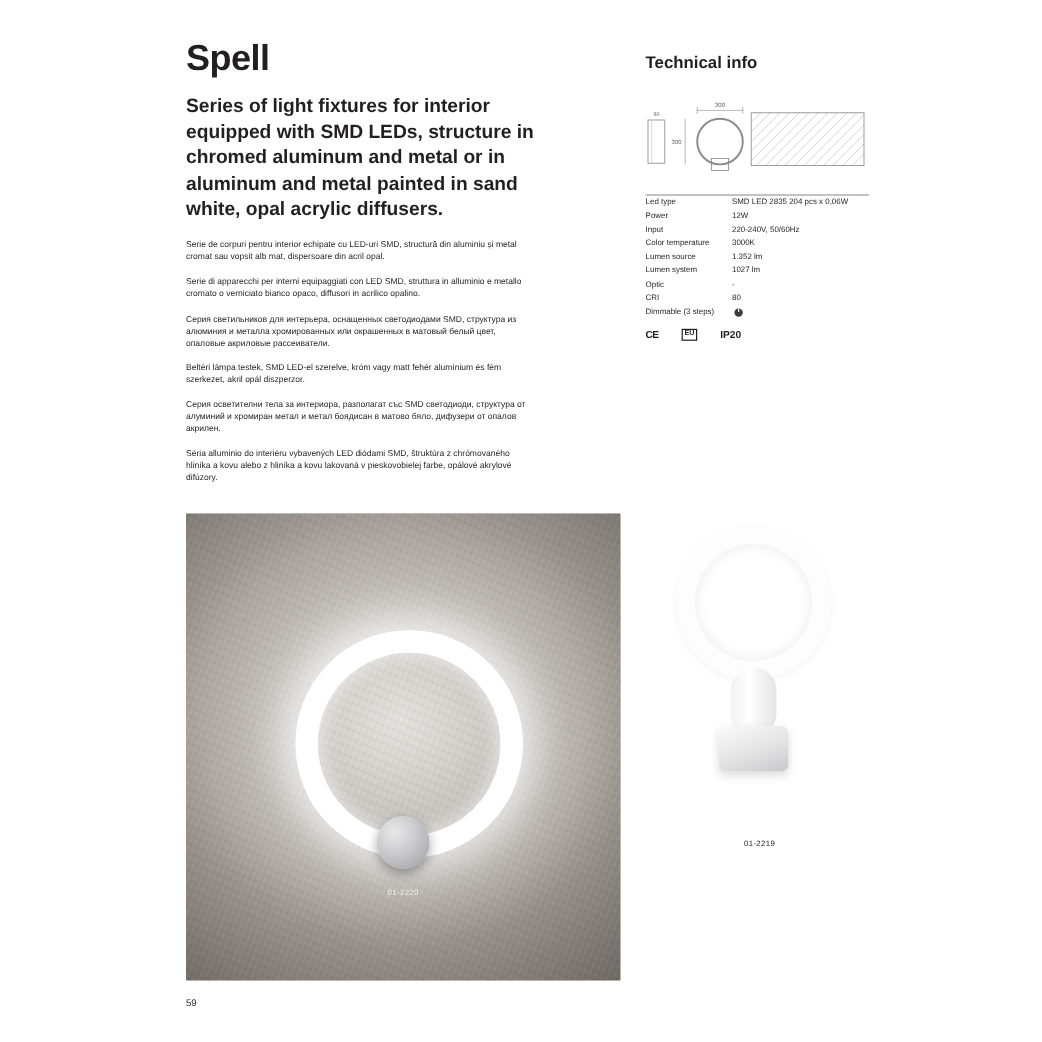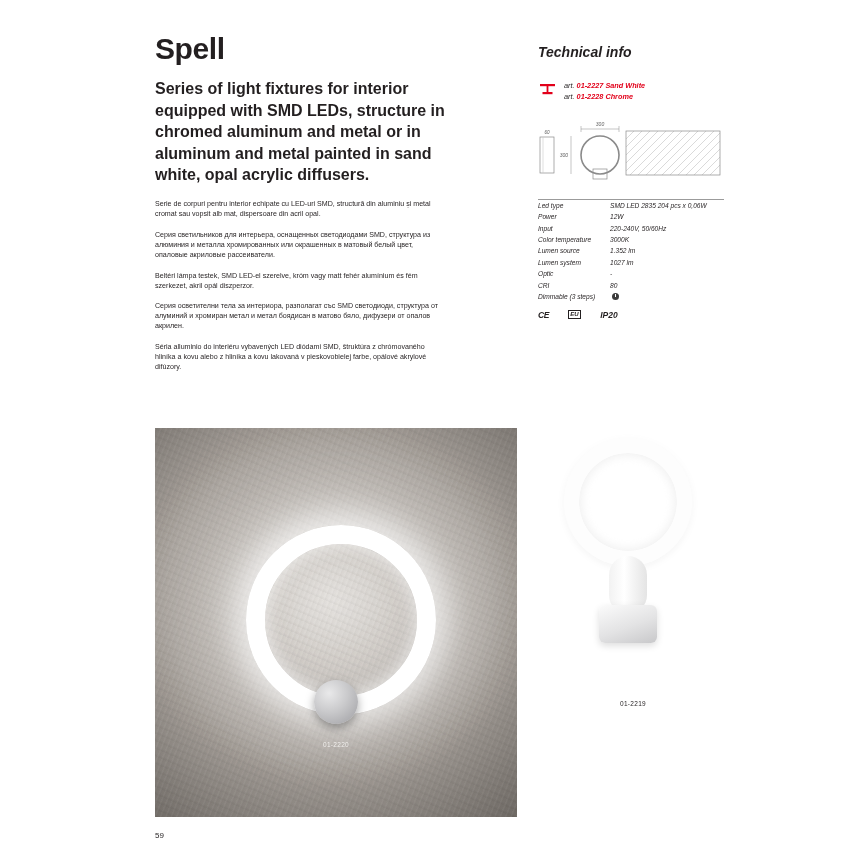--- a/index.html
+++ b/index.html
@@ -49,21 +49,20 @@
     width: 285px;
     color: #231f20;
   }
 
   
   .right-col {
     position: absolute;
     left: 538px;
     top: 44px;
     width: 190px;
-    font-style: italic;
   }
   .tech-title {
     font-size: 14px;
     font-weight: bold;
     margin: 0 0 20px 0;
   }
   .art-list {
     margin: 0 0 14px 0;
     position: relative;
     padding-left: 26px;
@@ -270,48 +269,30 @@
 </head>
 <body>
 
 <div class="page">
 
   <div class="left-col">
     <h1 class="title">Spell</h1>
     <p class="lead">Series of light fixtures for interior equipped with SMD LEDs, structure in chromed aluminum and metal or in aluminum and metal painted in sand white, opal acrylic diffusers.</p>
 
     <p class="para">Serie de corpuri pentru interior echipate cu LED-uri SMD, structură din aluminiu și metal cromat sau vopsit alb mat, dispersoare din acril opal.</p>
+    <p class="para">Serie di apparecchi per interni equipaggiati con LED SMD, struttura in alluminio e metallo cromato o verniciato bianco opaco, diffusori in acrilico opalino.</p>
     <p class="para">Серия светильников для интерьера, оснащенных светодиодами SMD, структура из алюминия и металла хромированных или окрашенных в матовый белый цвет, опаловые акриловые рассеиватели.</p>
     <p class="para">Beltéri lámpa testek, SMD LED-el szerelve, króm vagy matt fehér alumínium és fém szerkezet, akril opál diszperzor.</p>
     <p class="para">Серия осветителни тела за интериора, разполагат със SMD светодиоди, структура от алуминий и хромиран метал и метал боядисан в матово бяло, дифузери от опалов акрилен.</p>
     <p class="para">Séria alluminio do interiéru vybavených LED diódami SMD, štruktúra z chrómovaného hliníka a kovu alebo z hliníka a kovu lakovaná v pieskovobielej farbe, opálové akrylové difúzory.</p>
   </div>
 
   <div class="right-col">
     <h2 class="tech-title">Technical info</h2>
 
-    <div class="art-list">
-      <span class="art-icon">
-        <svg width="19" height="19" viewBox="0 0 19 19">
-          <rect x="2" y="3" width="15" height="2.2" fill="#e2001a"></rect>
-          <rect x="8.6" y="5" width="1.8" height="6" fill="#e2001a"></rect>
-          <rect x="4.5" y="11" width="10" height="2.2" fill="#e2001a"></rect>
-        </svg>
-      </span>
-      <div class="art-row">
-        <span class="art-label">art.</span>
-        <span class="art-code">01-2227</span>
-        <span class="art-code">Sand White</span>
-      </div>
-      <div class="art-row">
-        <span class="art-label">art.</span>
-        <span class="art-code">01-2228</span>
-        <span class="art-code">Chrome</span>
-      </div>
-    </div>
 
     <div class="drawing">
       <svg width="186" height="76" viewBox="0 0 186 76">
 
         <rect x="2" y="20" width="14" height="36" fill="none" stroke="#8a8a8a" stroke-width="0.7"></rect>
         <line x1="5" y1="20" x2="5" y2="56" stroke="#c9c9c9" stroke-width="0.6"></line>
 
         <circle cx="62" cy="38" r="19" fill="none" stroke="#8a8a8a" stroke-width="1.6"></circle>
         <rect x="55" y="52" width="14" height="10" fill="none" stroke="#8a8a8a" stroke-width="0.7"></rect>
 

